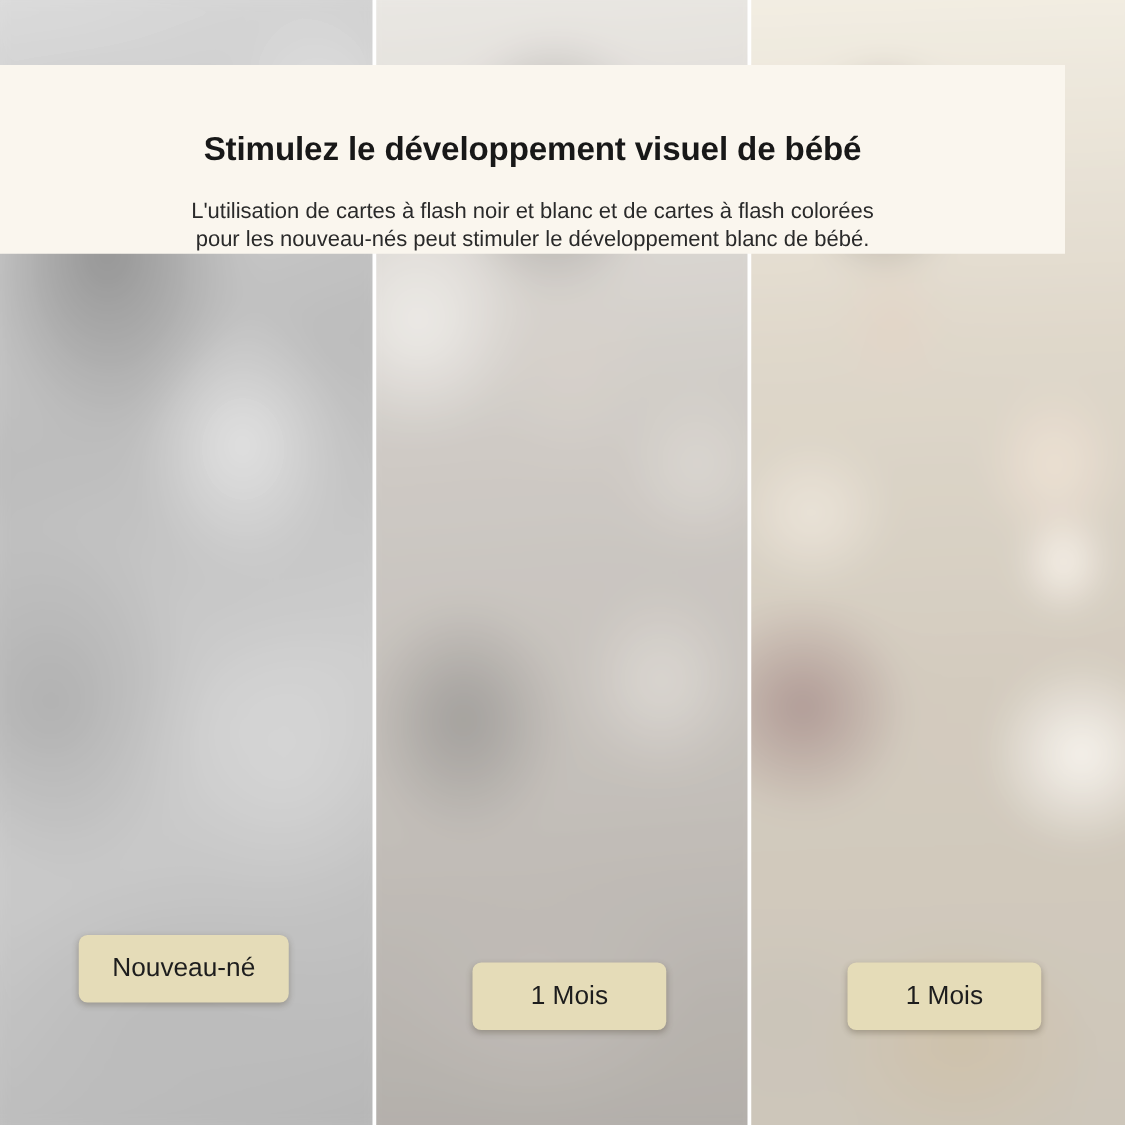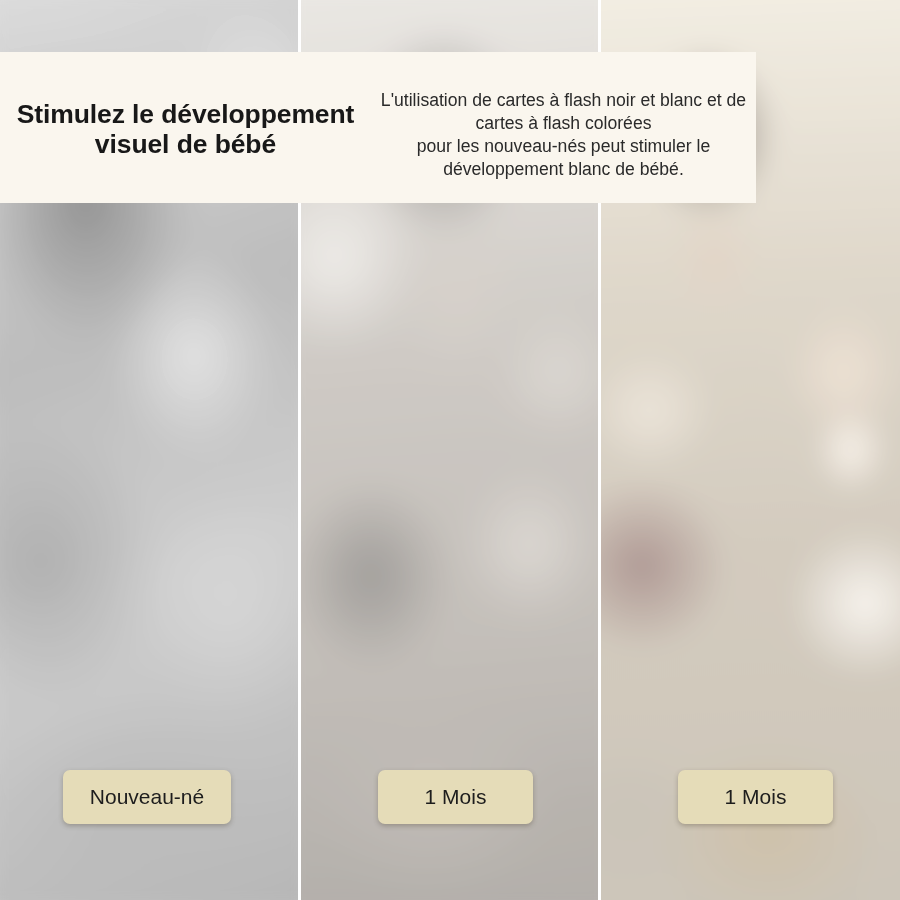--- a/index.html
+++ b/index.html
@@ -106,41 +106,41 @@
     pointer-events: none;
   }
   .panel-divider.d1 { left: 298px; }
   .panel-divider.d2 { left: 598px; }
 
   
   .banner {
     position: absolute;
     left: 0;
     top: 52px;
-    width: 756px;
+    width: 852px;
     height: 151px;
     background: #faf6ee;
     display: flex;
-    flex-direction: row;
+    flex-direction: column;
     align-items: center;
     justify-content: flex-end;
     padding-top: 4px;
   }
 
   .banner-title {
     font-size: 26.5px;
     font-weight: 700;
     color: #181818;
     letter-spacing: -0.1px;
     line-height: 1.1;
     text-align: center;
   }
 
   .banner-sub {
-    margin-top: 11px;
+    margin-top: 22px;
     font-size: 17.6px;
     font-weight: 400;
     color: #2a2a2a;
     line-height: 1.32;
     text-align: center;
     max-width: 830px;
   }
   .banner-sub span { display: block; }
 
   
@@ -155,21 +155,21 @@
     justify-content: center;
   }
 
   .badge-label {
     font-size: 21px;
     font-weight: 400;
     color: #1d1d1d;
     white-space: nowrap;
   }
 
-  .badge.b1 { left: 63px;  top: 770px; width: 168px; }
+  .badge.b1 { left: 63px;  top: 748px; width: 168px; }
   .badge.b2 { left: 378px; top: 770px; width: 155px; }
   .badge.b3 { left: 678px; top: 770px; width: 155px; }
 </style>
 </head>
 <body>
 
 <div id="infographic">
 
   <div class="panels">
 

